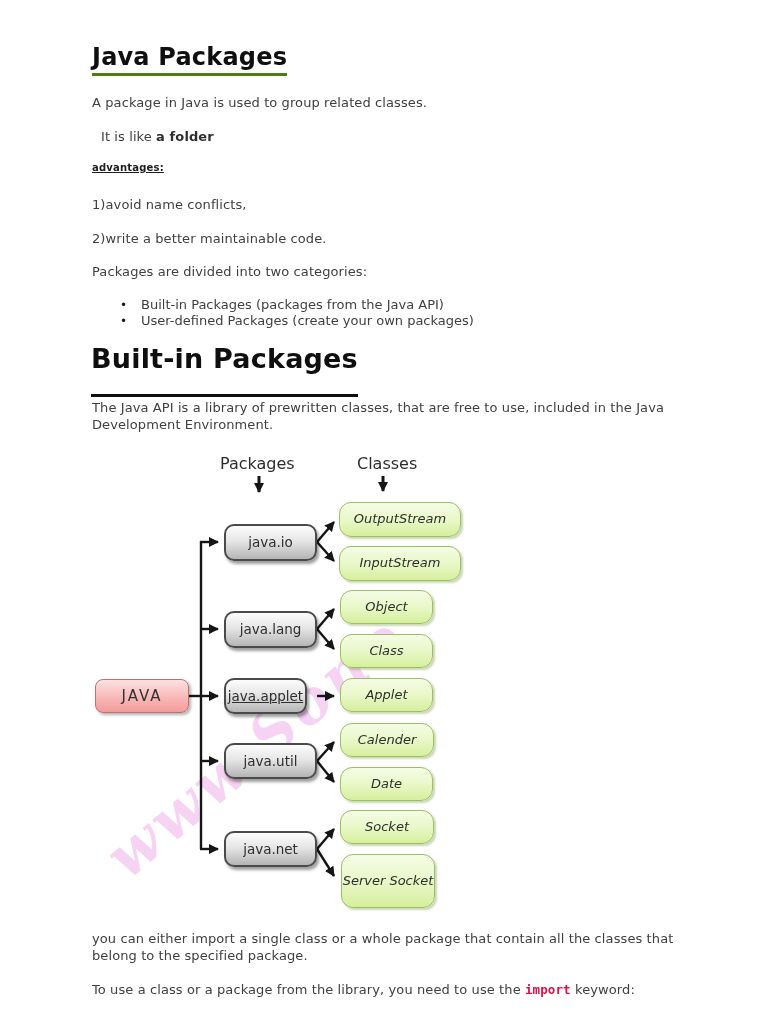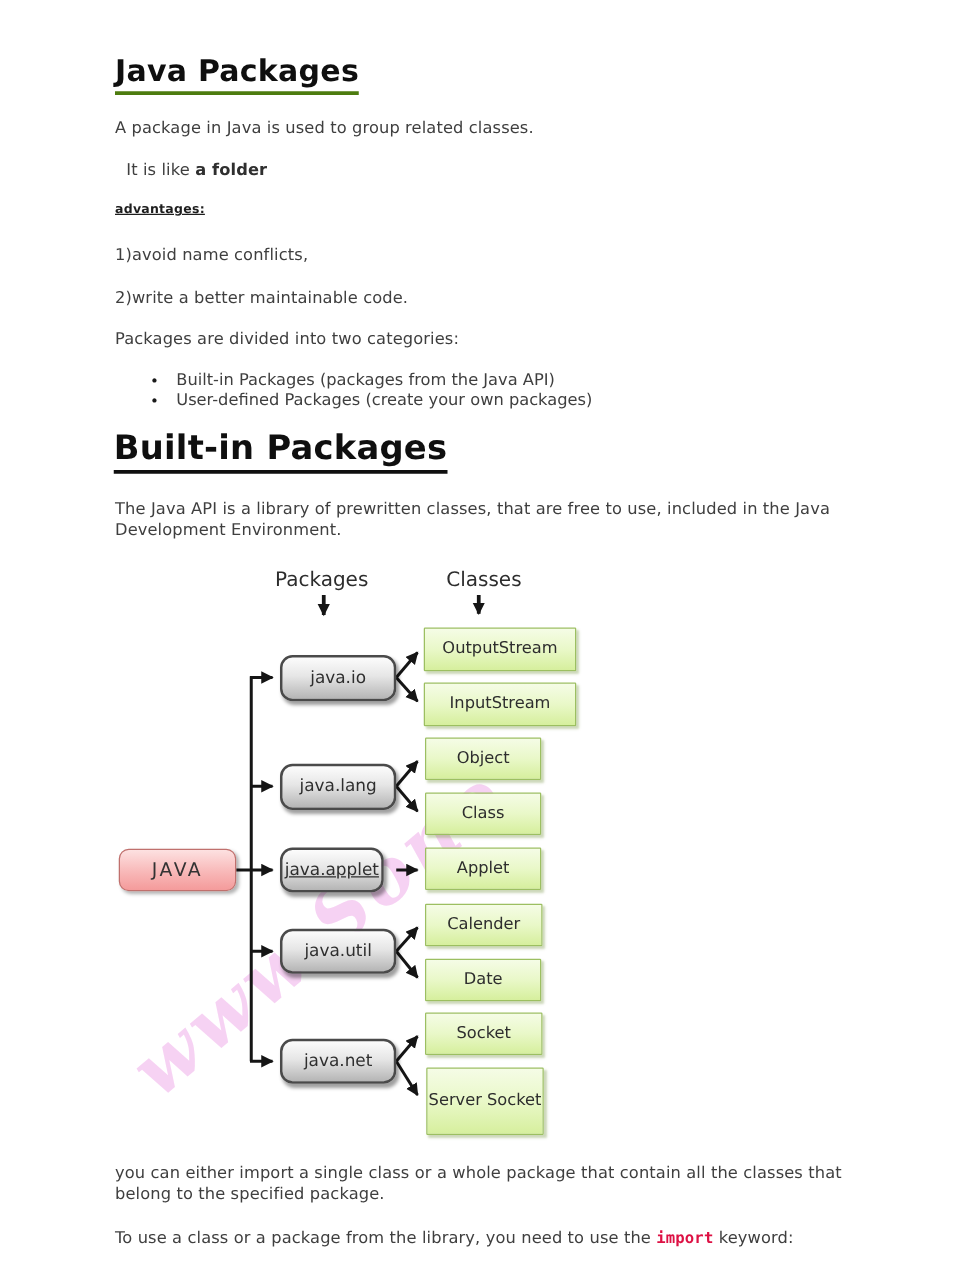--- a/index.html
+++ b/index.html
@@ -8,21 +8,21 @@
     font-family:"DejaVu Sans", sans-serif;color:#3f3f3f;
   }
   .abs{position:absolute;}
   .h1{
     font-size:24px;font-weight:bold;color:#0f0f0f;
     border-bottom:3px solid #4d7c0f;padding-bottom:1px;line-height:1.15;
     letter-spacing:0.2px;white-space:nowrap;
   }
   .h2{
     font-size:27px;font-weight:bold;color:#0f0f0f;
-    border-bottom:3px solid #0f0f0f;padding-bottom:2px;line-height:1.1;
+    border-bottom:3px solid #0f0f0f;padding-bottom:20px;line-height:1.1;
     letter-spacing:0.2px;white-space:nowrap;
   }
   .body-text{font-size:13px;line-height:17px;letter-spacing:0.1px;white-space:nowrap;}
   .bold{font-weight:bold;color:#2f2f2f;}
   .adv{font-size:10px;font-weight:bold;color:#1e1e1e;text-decoration:underline;letter-spacing:0.2px;}
   .bullet-row{display:flex;align-items:flex-start;font-size:13px;line-height:16px;white-space:nowrap;}
   .bullet-dot{width:21px;font-size:12px;color:#1a1a1a;flex:0 0 21px;text-align:left;padding-left:2px;}
   .code{
     font-family:"DejaVu Sans Mono", monospace;font-weight:bold;
     color:var(--c-import_red,#dd1144);font-size:12.5px;
@@ -36,22 +36,23 @@
     position:absolute;z-index:3;display:flex;align-items:center;justify-content:center;
     text-align:center;font-size:13px;color:#2e2e2e;box-sizing:border-box;line-height:1.25;
   }
   .graybox{
     background:linear-gradient(to bottom, var(--c-package_fill_top,#fcfcfc) 0%, #e6e6e6 45%, var(--c-package_fill_bottom,#b5b5b5) 100%);
     border:2px solid var(--c-package_border,#4a4a4a);border-radius:10px;
     box-shadow:2px 3px 3px rgba(0,0,0,0.38);font-size:13.5px;
   }
   .greenbox{
     background:linear-gradient(to bottom, var(--c-class_fill_top,#f5fce6) 0%, #e9f8c8 50%, var(--c-class_fill_bottom,#d6ef9d) 100%);
-    border:1px solid var(--c-class_border,#9cbf61);border-radius:1px;
+    border:1px solid var(--c-class_border,#9cbf61);border-radius:12px;
     box-shadow:2px 2px 2px rgba(110,140,55,0.35);
+    font-style:italic;
   }
   .pinkbox{
     background:linear-gradient(to bottom, var(--c-root_fill_top,#fde1e1) 0%, #f8b8b8 55%, var(--c-root_fill_bottom,#f49b9b) 100%);
     border:1px solid var(--c-root_border,#c0706d);border-radius:8px;
     box-shadow:2px 2px 3px rgba(0,0,0,0.3);
     font-size:15px;letter-spacing:2px;color:#333;
   }
   .col-label{font-size:16px;color:#2d2d2d;z-index:3;white-space:nowrap;}
   #watermark{
     z-index:1;left:92px;top:838px;transform-origin:0 0;transform:rotate(-40deg);

